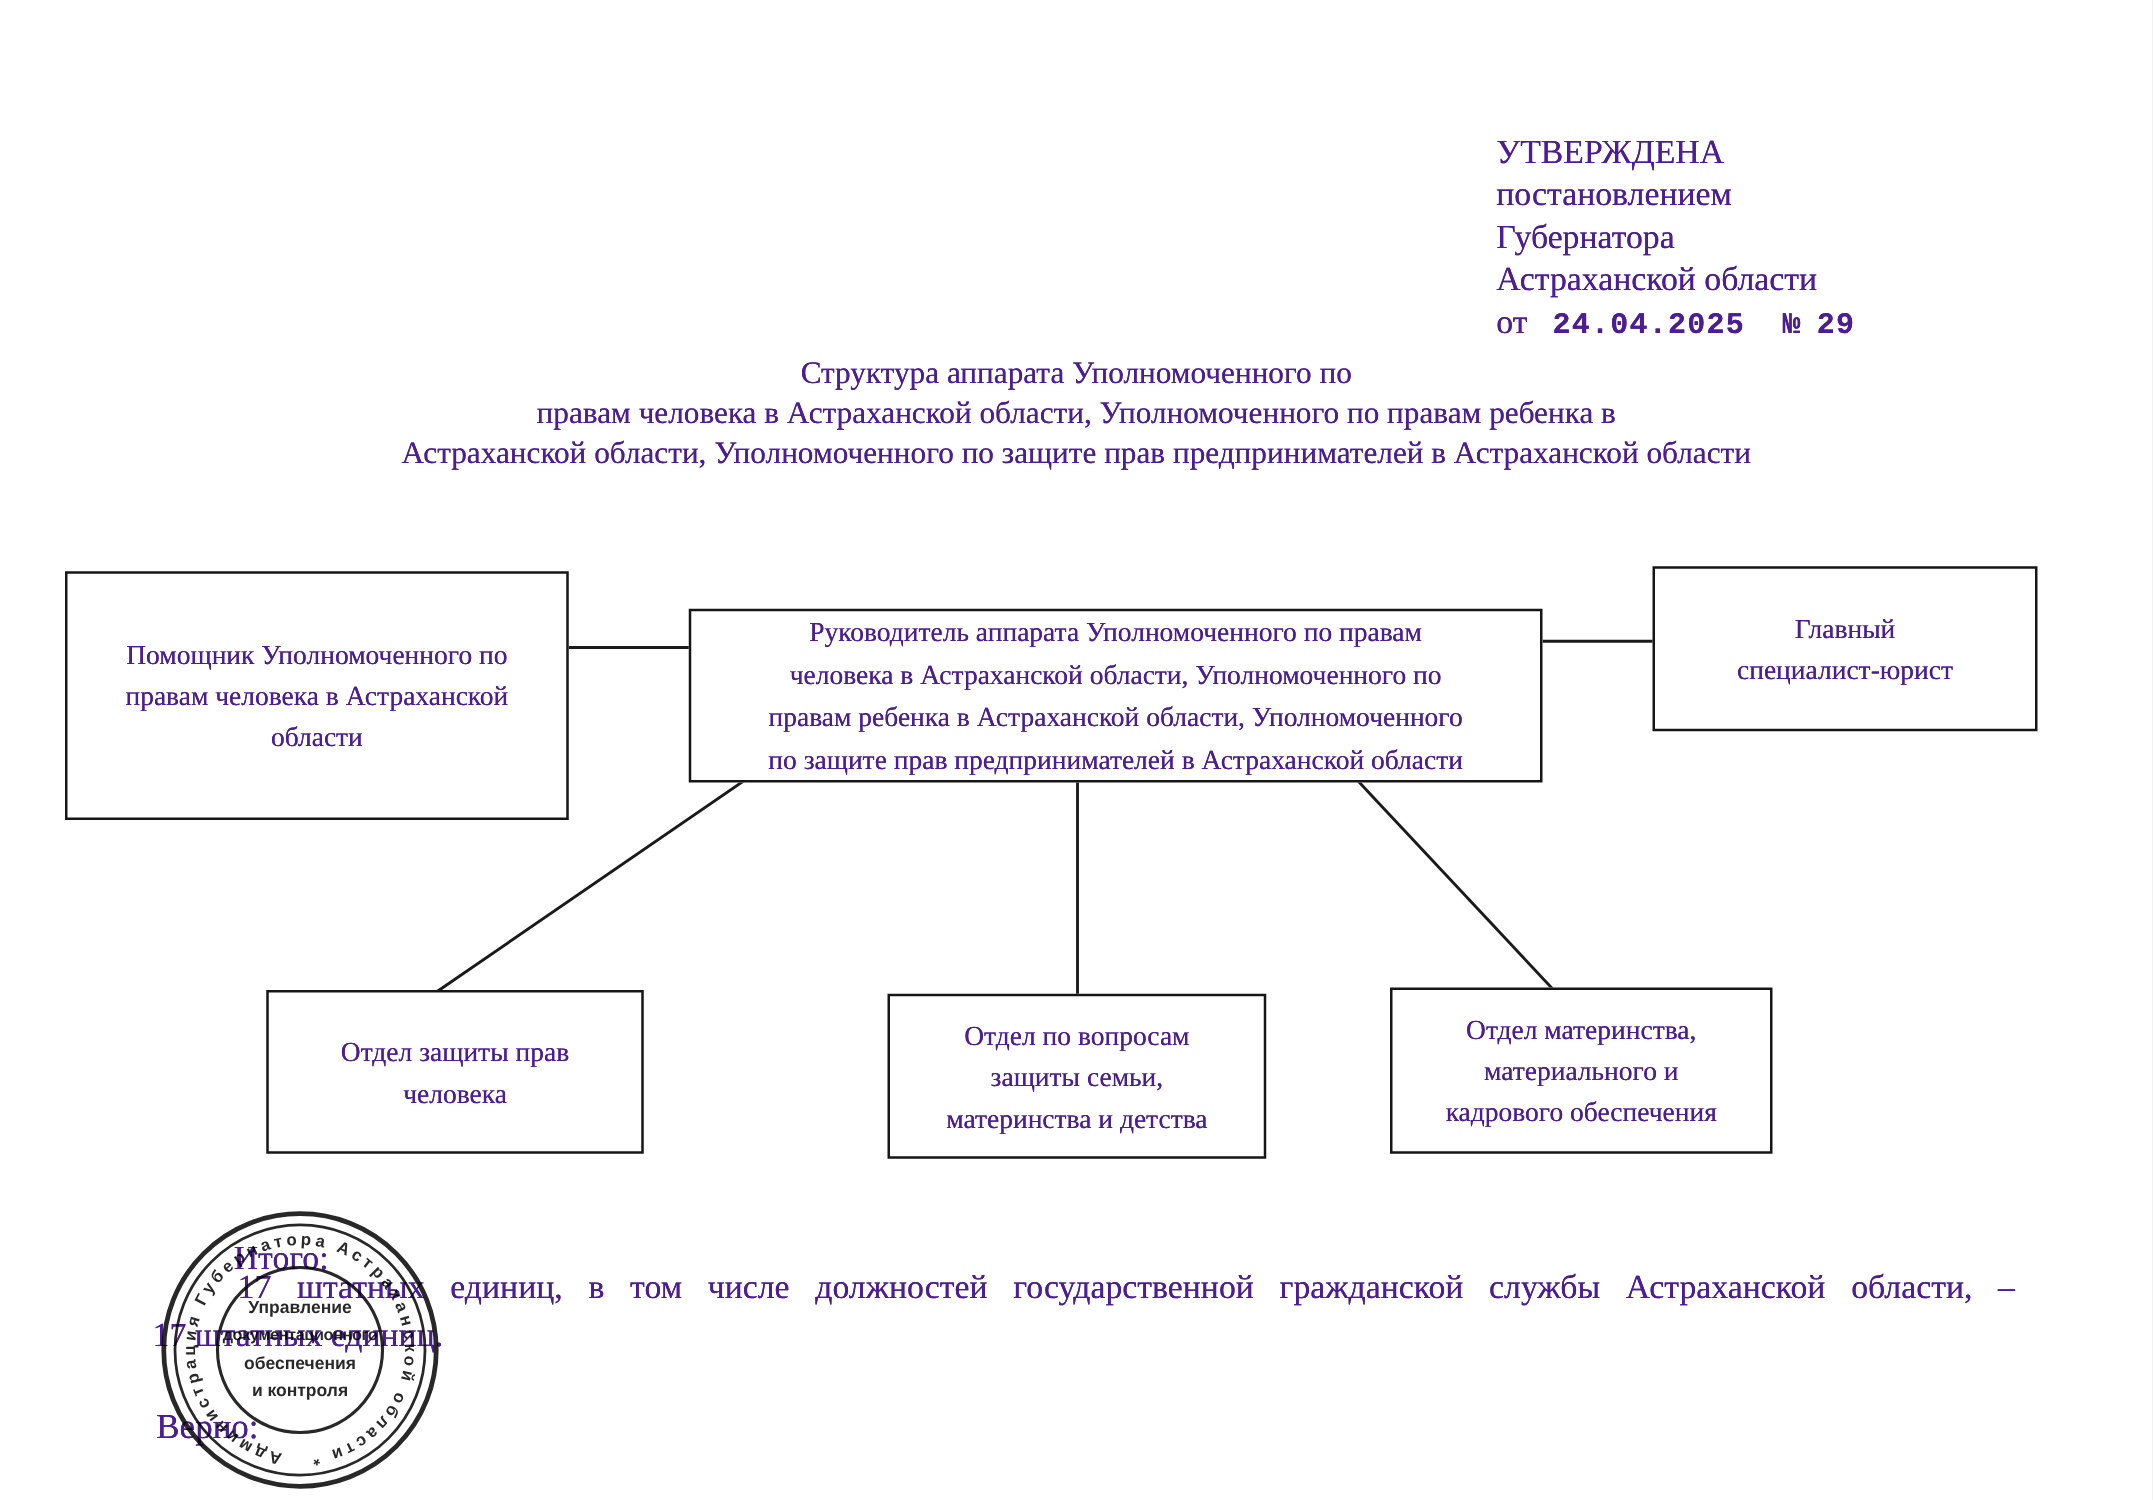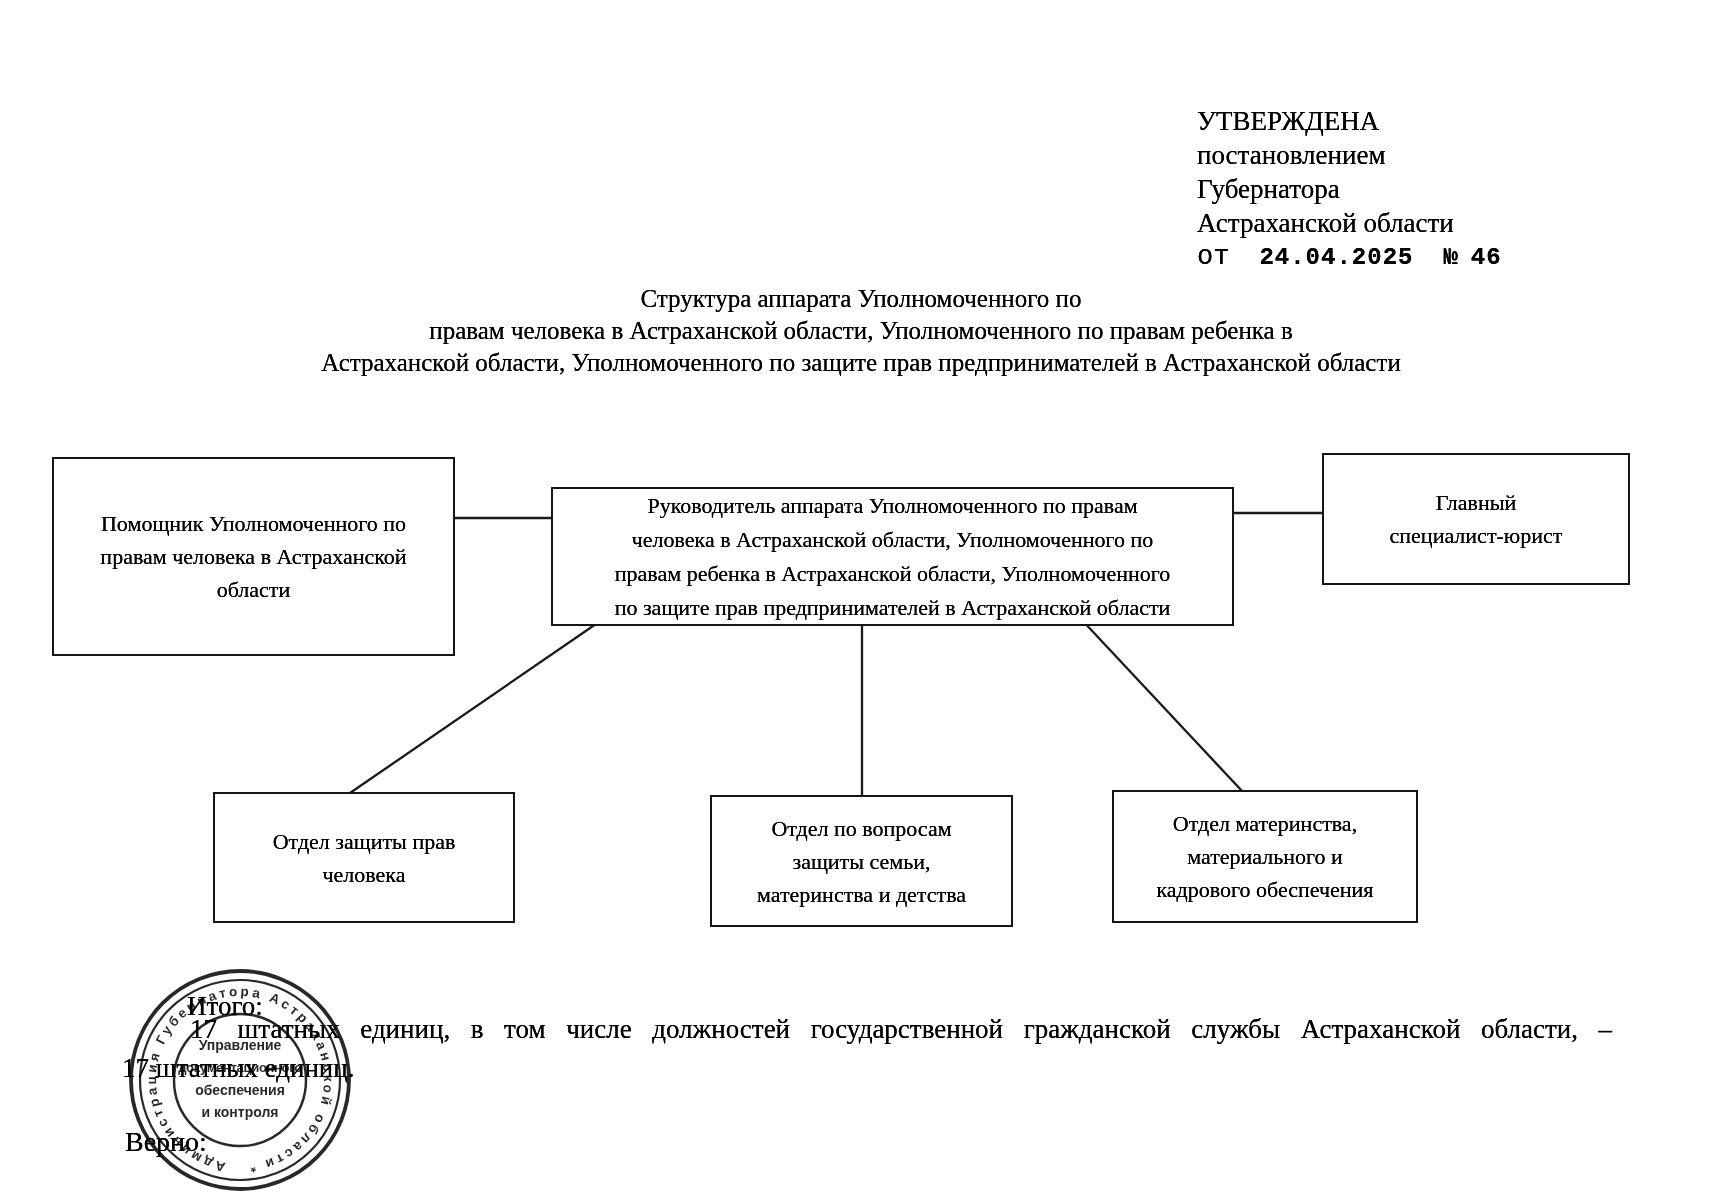--- a/index.html
+++ b/index.html
@@ -2,31 +2,31 @@
 <html><head>
 <meta charset="utf-8">
 <style>
   html,body{margin:0;padding:0;background:#e8e8e8;}
   .page{
     position:relative;
     width:1722px;height:1200px;
     background:#ffffff;
     overflow:hidden;
     font-family:"Liberation Serif","DejaVu Serif",serif;
-    color:#000000;
+    color:#4c1d95;
   }
   .txt{ text-shadow:0 0 .5px currentColor; }
 
   
   .approval{
     position:absolute;left:1197px;top:104px;
     font-size:27px;line-height:34px;white-space:nowrap;
   }
   .approval-date-row{display:flex;align-items:baseline;}
-  .date-prefix{margin-right:30px;font-family:Liberation Mono, monospace;}
+  .date-prefix{margin-right:20px;}
   .typed{
     font-family:"Liberation Mono","DejaVu Sans Mono",monospace;
     font-weight:700;font-size:24px;letter-spacing:1px;
   }
   .numero{margin-left:30px;}
   .docnum{margin-left:12px;}
 
   
   .doc-title{
     position:absolute;left:0;top:283px;width:1722px;
@@ -87,21 +87,21 @@
 
   <div class="approval txt">
     <div>УТВЕРЖДЕНА</div>
     <div>постановлением</div>
     <div>Губернатора</div>
     <div>Астраханской области</div>
     <div class="approval-date-row">
       <span class="date-prefix">от</span>
       <span class="typed">24.04.2025</span>
       <span class="typed numero">№</span>
-      <span class="typed docnum">46</span>
+      <span class="typed docnum">29</span>
     </div>
   </div>
 
   <div class="doc-title txt">
     <div>Структура аппарата Уполномоченного по</div>
     <div>правам человека в Астраханской области, Уполномоченного по правам ребенка в</div>
     <div>Астраханской области, Уполномоченного по защите прав предпринимателей в Астраханской области</div>
   </div>
 
   <svg class="connector-svg" width="1722" height="1200" viewBox="0 0 1722 1200">

